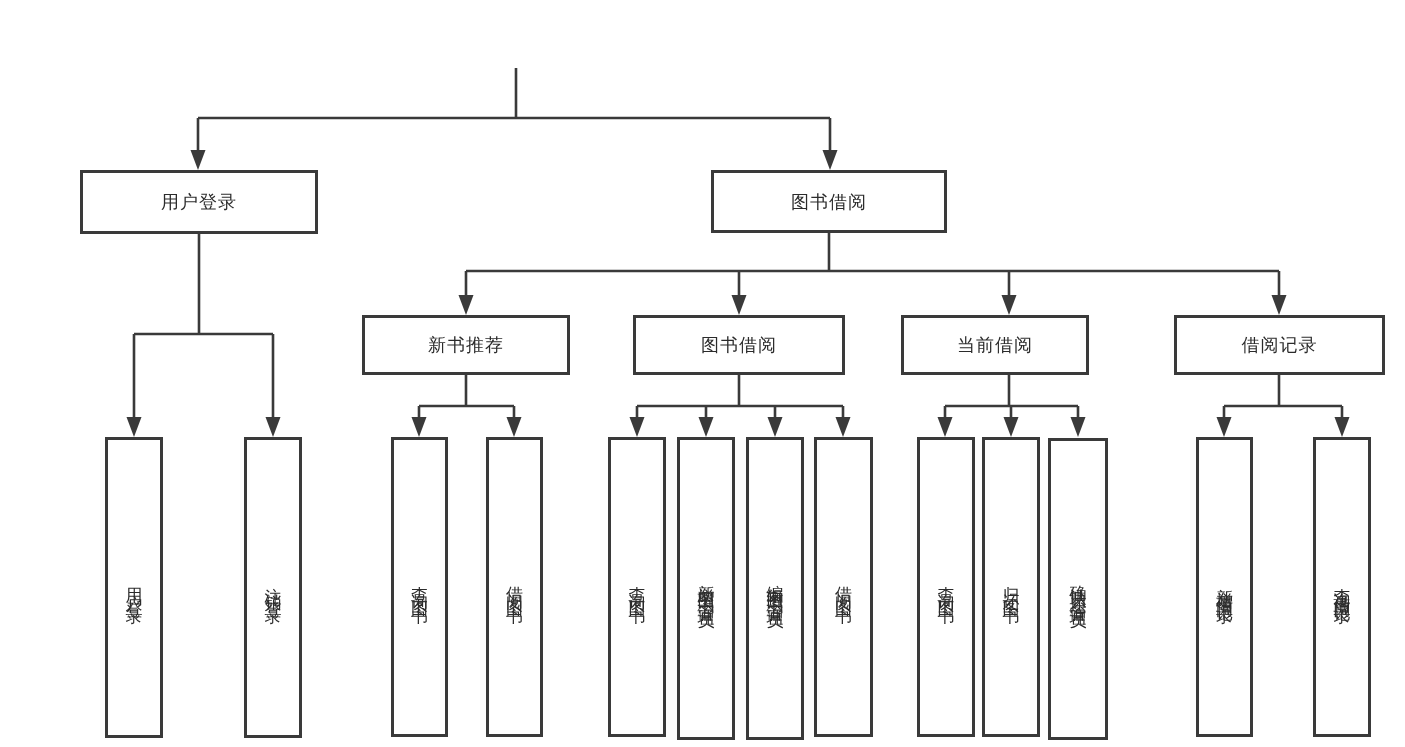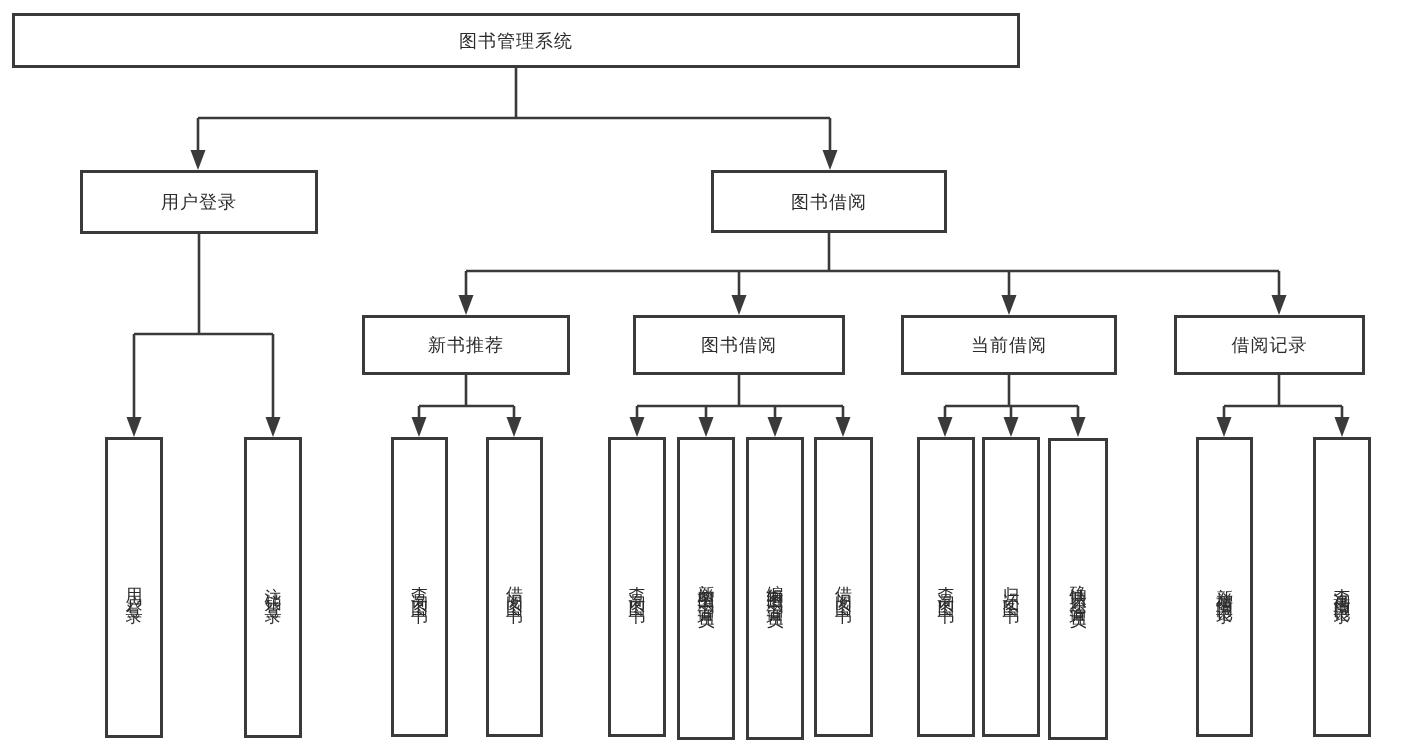--- a/index.html
+++ b/index.html
@@ -75,29 +75,28 @@
         <polygon points="767.5,417 782.5,417 775,437"></polygon>
         <polygon points="835.5,417 850.5,417 843,437"></polygon>
         <polygon points="937.5,417 952.5,417 945,437"></polygon>
         <polygon points="1003.5,417 1018.5,417 1011,437"></polygon>
         <polygon points="1070.5,417 1085.5,417 1078,437"></polygon>
         <polygon points="1216.5,417 1231.5,417 1224,437"></polygon>
         <polygon points="1334.5,417 1349.5,417 1342,437"></polygon>
       </g>
   </svg>
 
-  <div class="box h" style="left:12px;top:13px;width:1008px;height:55px">图书管理系统</div>
 
   <div class="box h" style="left:80px;top:170px;width:238px;height:64px">用户登录</div>
   <div class="box h" style="left:711px;top:170px;width:236px;height:63px">图书借阅</div>
 
   <div class="box h" style="left:362px;top:315px;width:208px;height:60px">新书推荐</div>
   <div class="box h" style="left:633px;top:315px;width:212px;height:60px">图书借阅</div>
-  <div class="box h" style="left:901px;top:315px;width:216px;height:60px">当前借阅</div>
-  <div class="box h" style="left:1174px;top:315px;width:191px;height:60px">借阅记录</div>
+  <div class="box h" style="left:901px;top:315px;width:188px;height:60px">当前借阅</div>
+  <div class="box h" style="left:1174px;top:315px;width:211px;height:60px">借阅记录</div>
 
   <div class="box v" style="left:105px;top:437px;width:58px;height:301px">用户登录</div>
   <div class="box v" style="left:244px;top:437px;width:58px;height:301px">注销登录</div>
 
   <div class="box v" style="left:391px;top:437px;width:57px;height:300px">查询图书</div>
   <div class="box v" style="left:486px;top:437px;width:57px;height:300px">借阅图书</div>
 
   <div class="box v" style="left:608px;top:437px;width:58px;height:300px">查询图书</div>
   <div class="box v long" style="left:677px;top:437px;width:58px;height:303px">新增图书（管理员）</div>
   <div class="box v long" style="left:746px;top:437px;width:58px;height:303px">编辑图书（管理员）</div>

